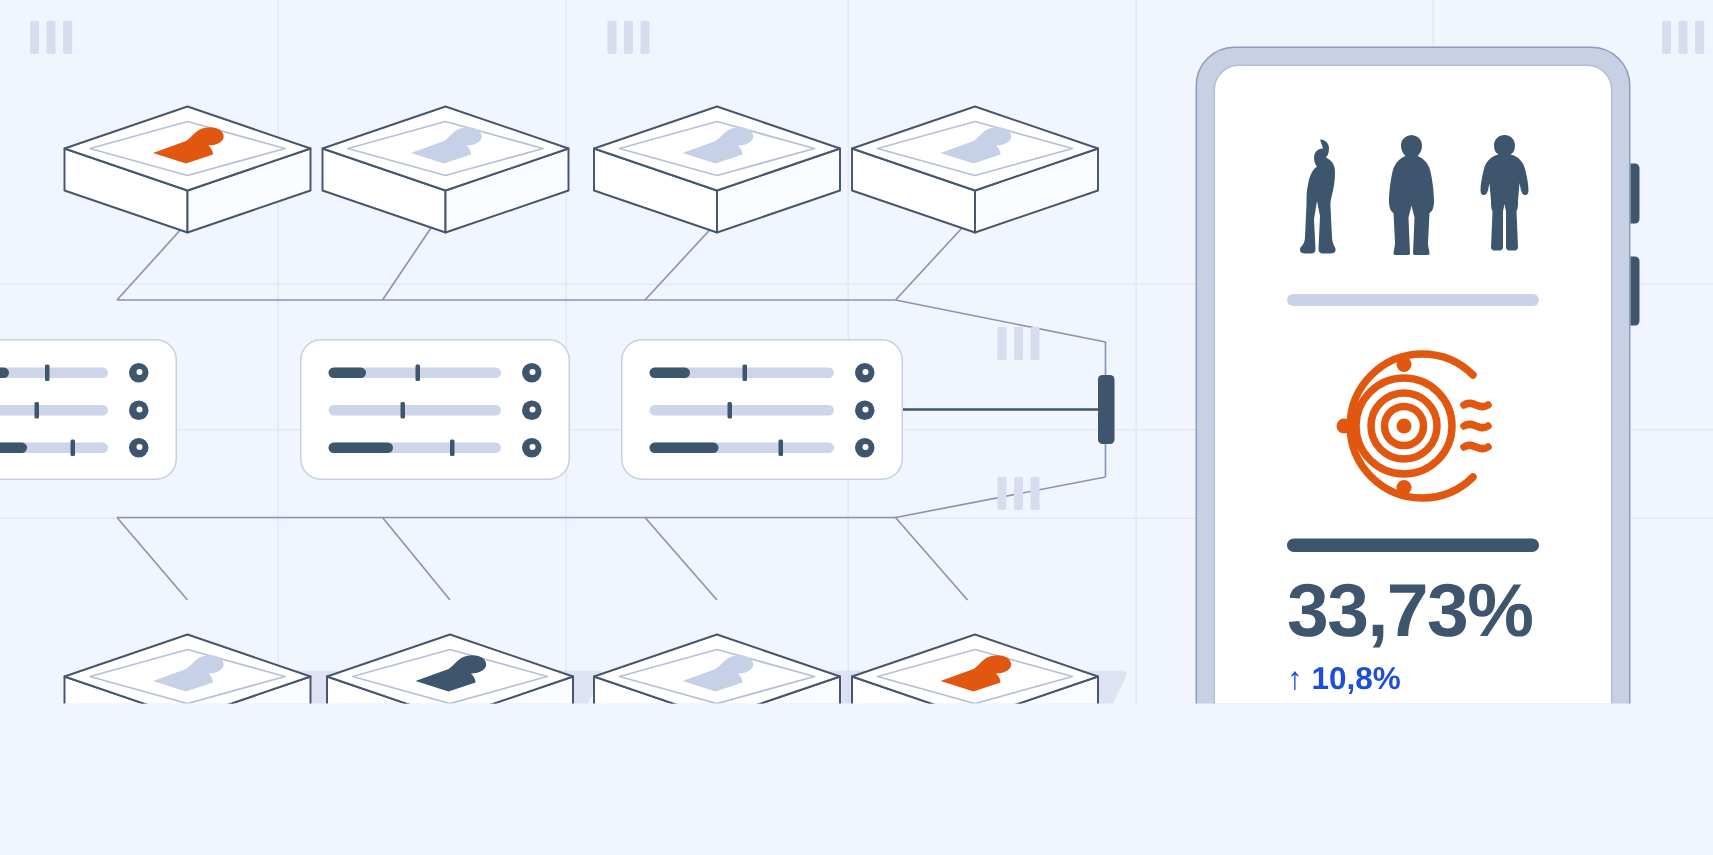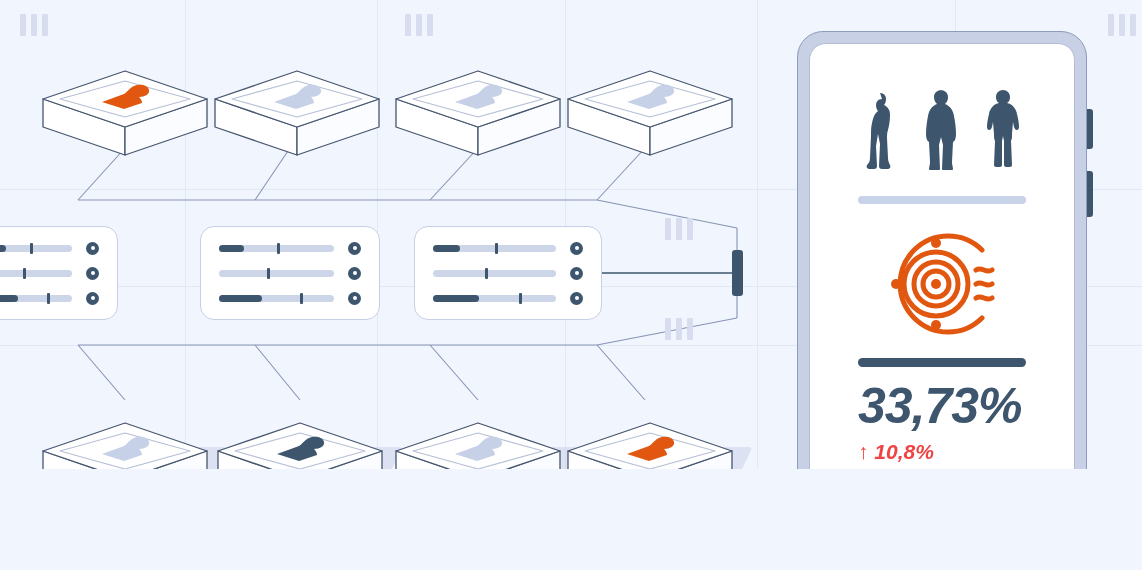--- a/index.html
+++ b/index.html
@@ -1,21 +1,21 @@
 <!DOCTYPE html>
 <html><head>
 <meta charset="utf-8">
 <style>
   html,body{margin:0;padding:0;}
   body{
     width:1142px;height:570px;overflow:hidden;
     background:#f1f5fd;
     font-family:"Liberation Sans", sans-serif;
   }
-  #stage{position:relative;width:1142px;height:469px;overflow:hidden;background:#f1f5fd;font-style:italic;}
+  #stage{position:relative;width:1142px;height:469px;overflow:hidden;background:#f1f5fd;}
 
   
   .grid-line{position:absolute;background:#e2e8f6;}
   .grid-v{width:1px;height:570px;top:0;}
   .grid-h{height:1px;width:1142px;left:0;}
 
   
   .triple-mark{position:absolute;display:flex;gap:5px;}
   .triple-mark i{display:block;width:6px;height:22px;background:#d7dcef;border-radius:1px;}
 
@@ -57,21 +57,21 @@
   .tablet-btn{position:absolute;right:-6px;width:6px;border-radius:0 3px 3px 0;background:#3d566e;}
 
   .people-row{display:flex;align-items:flex-end;gap:26px;margin-top:44px;height:82px;}
   .people-row svg{display:block;}
 
   .ph-bar{height:8px;border-radius:4px;background:#c8d2e8;}
   .divider-dark{height:9px;border-radius:5px;background:#3d566e;}
 
   .radar-wrap{margin-top:24px;}
   .stat-big{font-size:50px;line-height:1;font-weight:700;color:#3d566e;letter-spacing:-1px;}
-  .stat-delta{font-size:21px;font-weight:700;color:#ef4444;margin-top:9px;}
+  .stat-delta{font-size:21px;font-weight:700;color:#1d4ed8;margin-top:9px;}
   .stat-block{width:168px;}
 </style>
 </head>
 <body>
 
 <div id="stage">
 
   <div>
     <div class="grid-line grid-v" style="left:185px;"></div>
     <div class="grid-line grid-v" style="left:377px;"></div>

